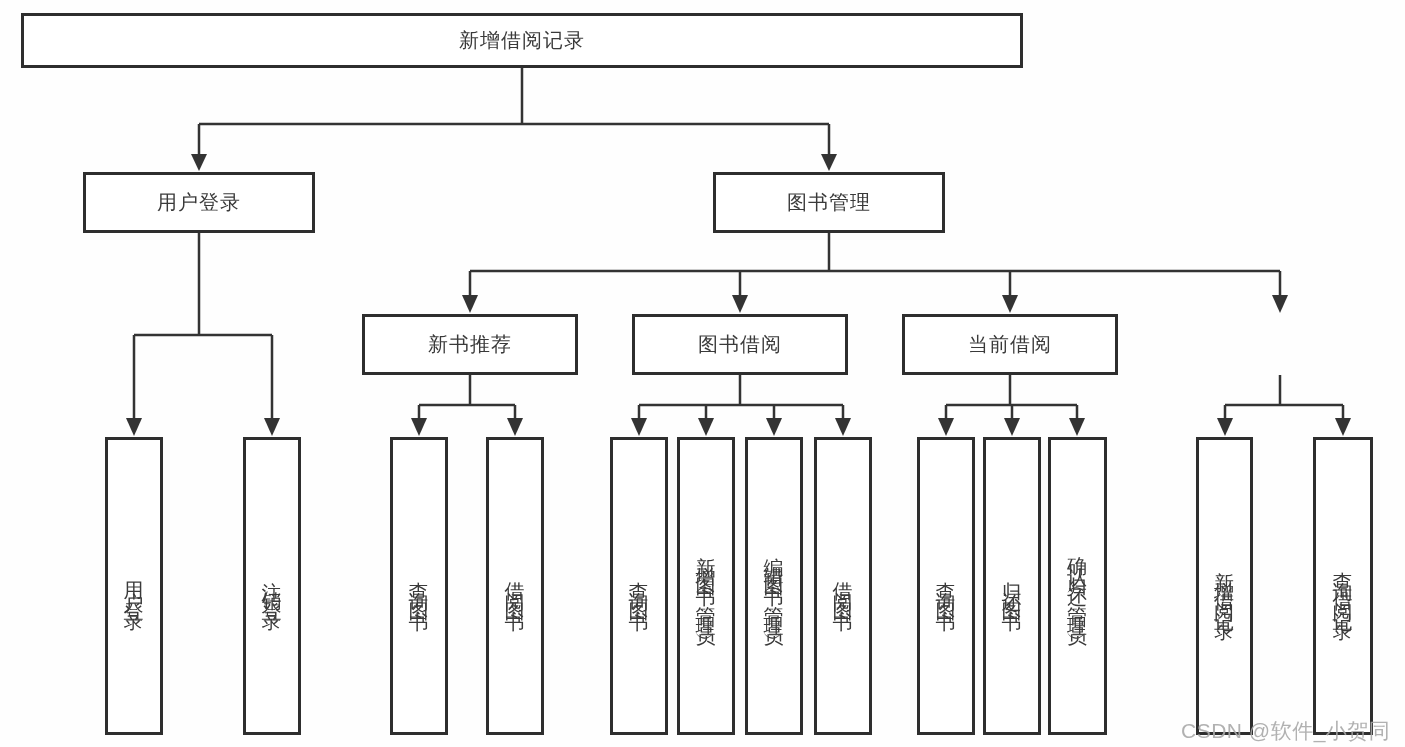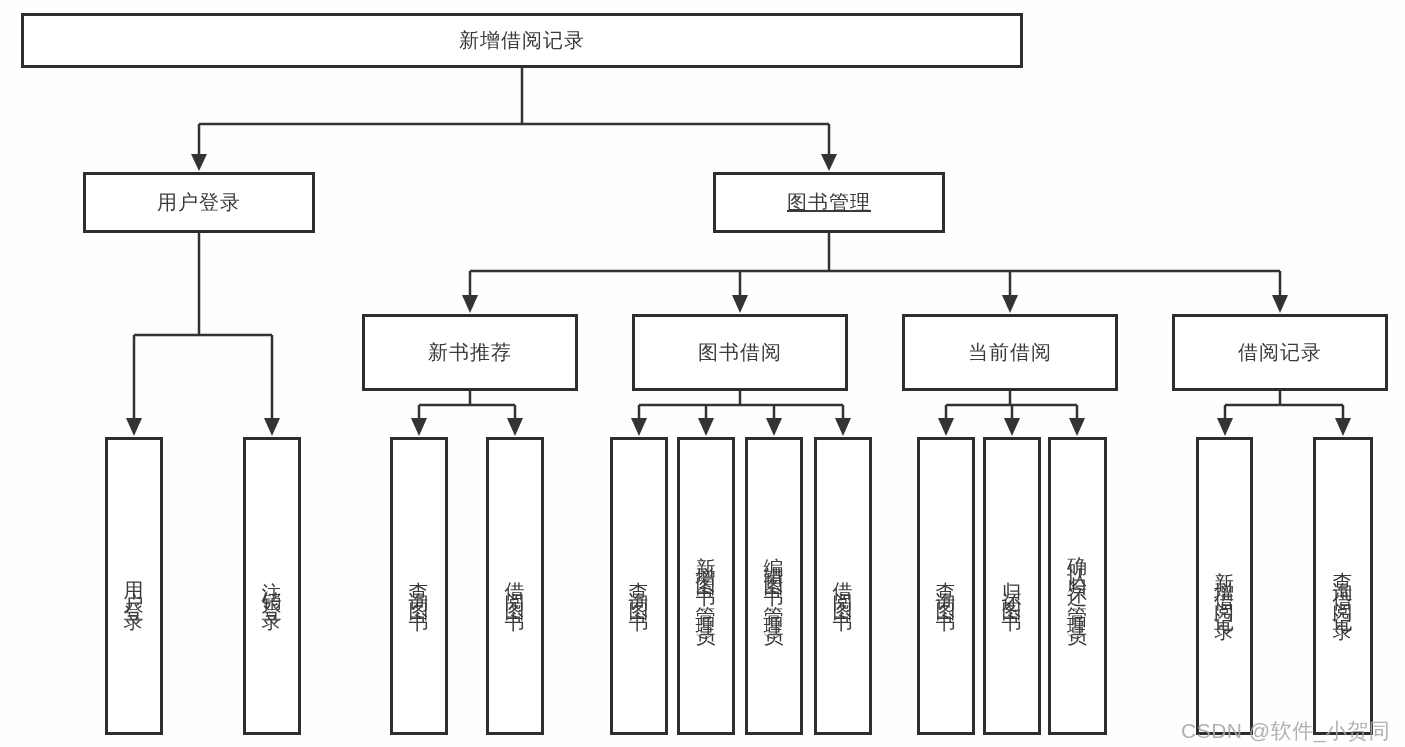--- a/index.html
+++ b/index.html
@@ -27,23 +27,23 @@
     writing-mode:vertical-rl;
     text-orientation:mixed;
     letter-spacing:10px;
     line-height:1.0;
     white-space:normal;
   }
   
   .pos-root{left:21px;top:13px;width:1002px;height:55px;}
   
   .pos-user-login{left:83px;top:172px;width:232px;height:61px;}
-  .pos-book-mgmt{left:713px;top:172px;width:232px;height:61px;text-decoration:underline;}
+  .pos-book-mgmt{left:713px;top:172px;width:232px;height:61px;}
   
-  .pos-l3{top:314px;width:216px;height:77px;}
+  .pos-l3{top:314px;width:216px;height:61px;}
   .pos-rec{left:362px;} .pos-bor{left:632px;} .pos-cur{left:902px;} .pos-brr{left:1172px;}
   
   .leaf{top:437px;width:58px;height:298px;}
   .pos-g1a{left:105px;} .pos-g1b{left:243px;}
   .pos-g2a{left:390px;} .pos-g2b{left:486px;}
   .pos-g3a{left:610px;} .pos-g3b{left:677px;} .pos-g3c{left:745px;} .pos-g3d{left:814px;}
   .pos-g4a{left:917px;} .pos-g4b{left:983px;} .pos-g4c{left:1048px;width:59px;}
   .pos-g5a{left:1196px;width:57px;} .pos-g5b{left:1313px;width:60px;}
   .watermark{
     position:absolute;
@@ -91,21 +91,20 @@
   </svg>
 
   <div class="box pos-root">新增借阅记录</div>
 
   <div class="box pos-user-login">用户登录</div>
   <div class="box pos-book-mgmt">图书管理</div>
 
   <div class="box pos-l3 pos-rec">新书推荐</div>
   <div class="box pos-l3 pos-cur">当前借阅</div>
   <div class="box pos-l3 pos-bor">图书借阅</div>
-  <div class="box pos-l3 pos-brr">借阅记录</div>
 
   <div class="box vbox leaf pos-g1a">
     <span>用户登录</span>
   </div>
   <div class="box vbox leaf pos-g1b">
     <span>注销登录</span>
   </div>
 
   <div class="box vbox leaf pos-g2a">
     <span>查询图书</span>

